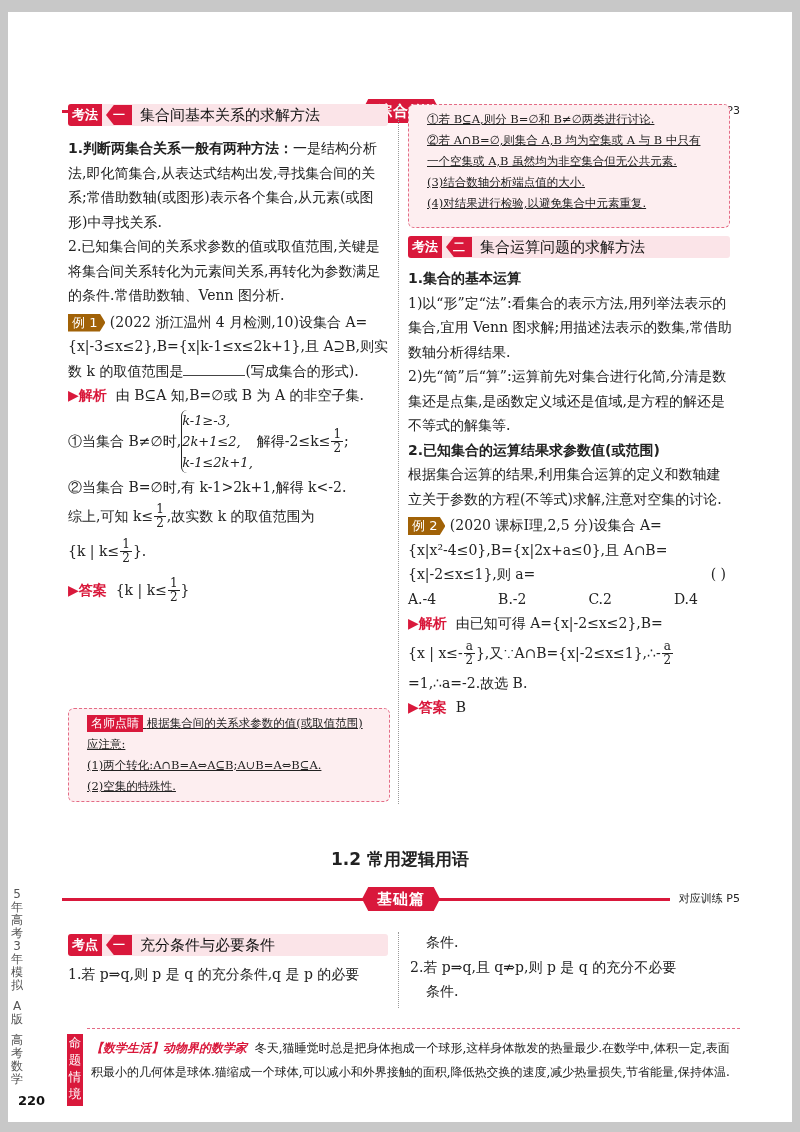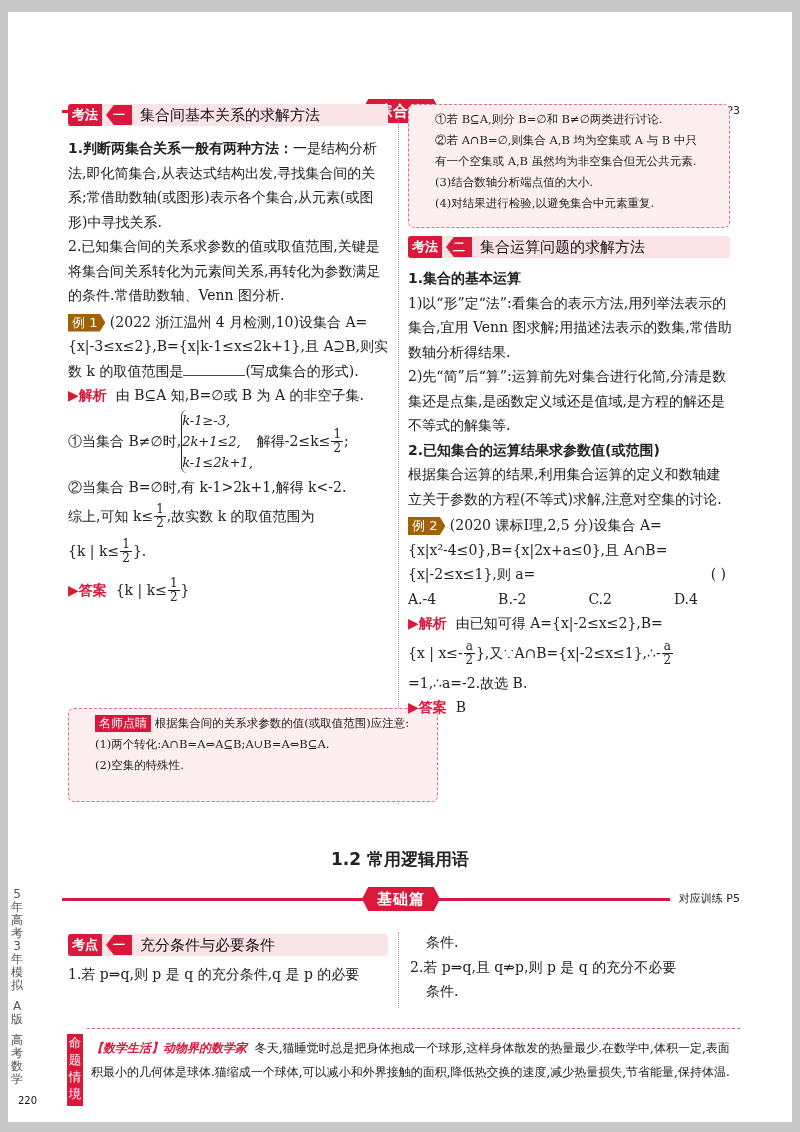--- a/index.html
+++ b/index.html
@@ -23,21 +23,21 @@
        clip-path:polygon(30% 0,100% 0,100% 100%,30% 100%,0 50%);font-family:"DejaVu Sans","Liberation Sans",sans-serif;}
   .mhead .title{position:absolute;top:0;line-height:22px;font-size:15px;color:#111;font-family:"DejaVu Sans","Liberation Sans",sans-serif;}
   .col{position:absolute;font-size:14px;line-height:24.5px;}
   .col p{margin:0;}
   .ind{padding-left:16px;}
   .bold{font-weight:bold;font-family:"DejaVu Sans","Liberation Sans",sans-serif;}
   .ex{display:inline-block;background:#a16207;color:#fff;font-family:"DejaVu Sans","Liberation Sans",sans-serif;font-size:13px;padding:0 8px 0 4px;
       clip-path:polygon(0 0,85% 0,100% 50%,85% 100%,0 100%);line-height:18px;}
   .lab{color:#d9183b;font-family:"DejaVu Sans","Liberation Sans",sans-serif;font-weight:bold;}
   .divider{position:absolute;left:398px;border-left:1px dotted #999;}
-  .pinkbox{position:absolute;background:#fdeef0;border:1px dashed #e46b85;border-radius:6px;font-size:11.5px;line-height:21px;padding:4px 26px;box-sizing:border-box;}
+  .pinkbox{position:absolute;background:#fdeef0;border:1px dashed #e46b85;border-radius:6px;font-size:11.5px;line-height:21px;padding:4px 18px;box-sizing:border-box;text-decoration:underline;}
   .mtag{display:inline-block;background:#d9183b;color:#fff;font-family:"DejaVu Sans","Liberation Sans",sans-serif;font-size:12px;padding:0 4px;line-height:17px;}
   .frac{display:inline-block;vertical-align:middle;text-align:center;font-size:12px;line-height:13px;margin:0 1px;}
   .frac span{display:block;}
   .frac .n{border-bottom:1px solid #222;padding:0 2px;}
   .blank{display:inline-block;width:62px;border-bottom:1px solid #444;height:14px;}
   .side{position:absolute;left:6px;width:22px;text-align:center;font-family:"DejaVu Sans","Liberation Sans",sans-serif;font-size:12px;color:#555;line-height:13px;}
   .chap{position:absolute;top:848px;left:0;width:800px;text-align:center;font-family:"DejaVu Sans","Liberation Sans",sans-serif;font-size:17px;font-weight:bold;}
   .foot{position:absolute;left:67px;top:1028px;width:673px;height:80px;}
   .foot .vtag{position:absolute;left:0;top:6px;width:16px;height:72px;background:#d9183b;color:#fff;font-family:"DejaVu Sans","Liberation Sans",sans-serif;font-size:12.5px;line-height:17px;text-align:center;}
   .foot .dash{position:absolute;left:20px;right:0;top:0;border-top:1px dashed #e46b85;}
@@ -79,21 +79,21 @@
         <span class="n">1</span>
         <span>2</span>
       </span>;
   </div>
   <p>②当集合 B=∅时,有 k-1&gt;2k+1,解得 k&lt;-2.</p>
   <p style="margin-top:4px;"><span>综上,可知 k≤</span><span class="frac"><span class="n">1</span><span>2</span></span><span>,故实数 k 的取值范围为</span></p>
   <p style="margin-top:8px;"><span>{k | k≤</span><span class="frac"><span class="n">1</span><span>2</span></span>}.</p>
   <p style="margin-top:12px;"><span class="lab">▶答案</span>&nbsp;&nbsp;<span>{k | k≤</span><span class="frac"><span class="n">1</span><span>2</span></span>}</p>
 </div>
 
-<div class="pinkbox" style="left:68px;top:708px;width:370px;height:94px;">
+<div class="pinkbox" style="left:68px;top:708px;width:322px;height:94px;">
   <span class="mtag">名师点睛</span>
   <span>根据集合间的关系求参数的值(或取值范围)应注意:</span>
   <div>(1)两个转化:A∩B=A⇔A⊆B;A∪B=A⇔B⊆A.</div>
   <div>(2)空集的特殊性.</div>
 </div>
 
 <div class="pinkbox" style="left:408px;top:104px;width:322px;height:124px;">
   <div>①若 B⊆A,则分 B=∅和 B≠∅两类进行讨论.</div>
   <div>②若 A∩B=∅,则集合 A,B 均为空集或 A 与 B 中只有一个空集或 A,B 虽然均为非空集合但无公共元素.</div>
   <div>(3)结合数轴分析端点值的大小.</div>
@@ -159,21 +159,21 @@
   <div>拟</div>
   <div style="height:8px"></div>
   <div>A</div>
   <div>版</div>
   <div style="height:8px"></div>
   <div>高</div>
   <div>考</div>
   <div>数</div>
   <div>学</div>
   <div style="height:8px"></div>
-  <div style="font-weight:normal;color:#111;font-size:10px;margin-left:12px;">220</div>
+  <div style="font-weight:bold;color:#111;font-size:13px;margin-left:12px;">220</div>
 </div>
 
 <div class="foot">
   <div class="dash"></div>
   <div class="vtag">
     <div>命</div>
     <div>题</div>
     <div>情</div>
     <div>境</div>
   </div>

